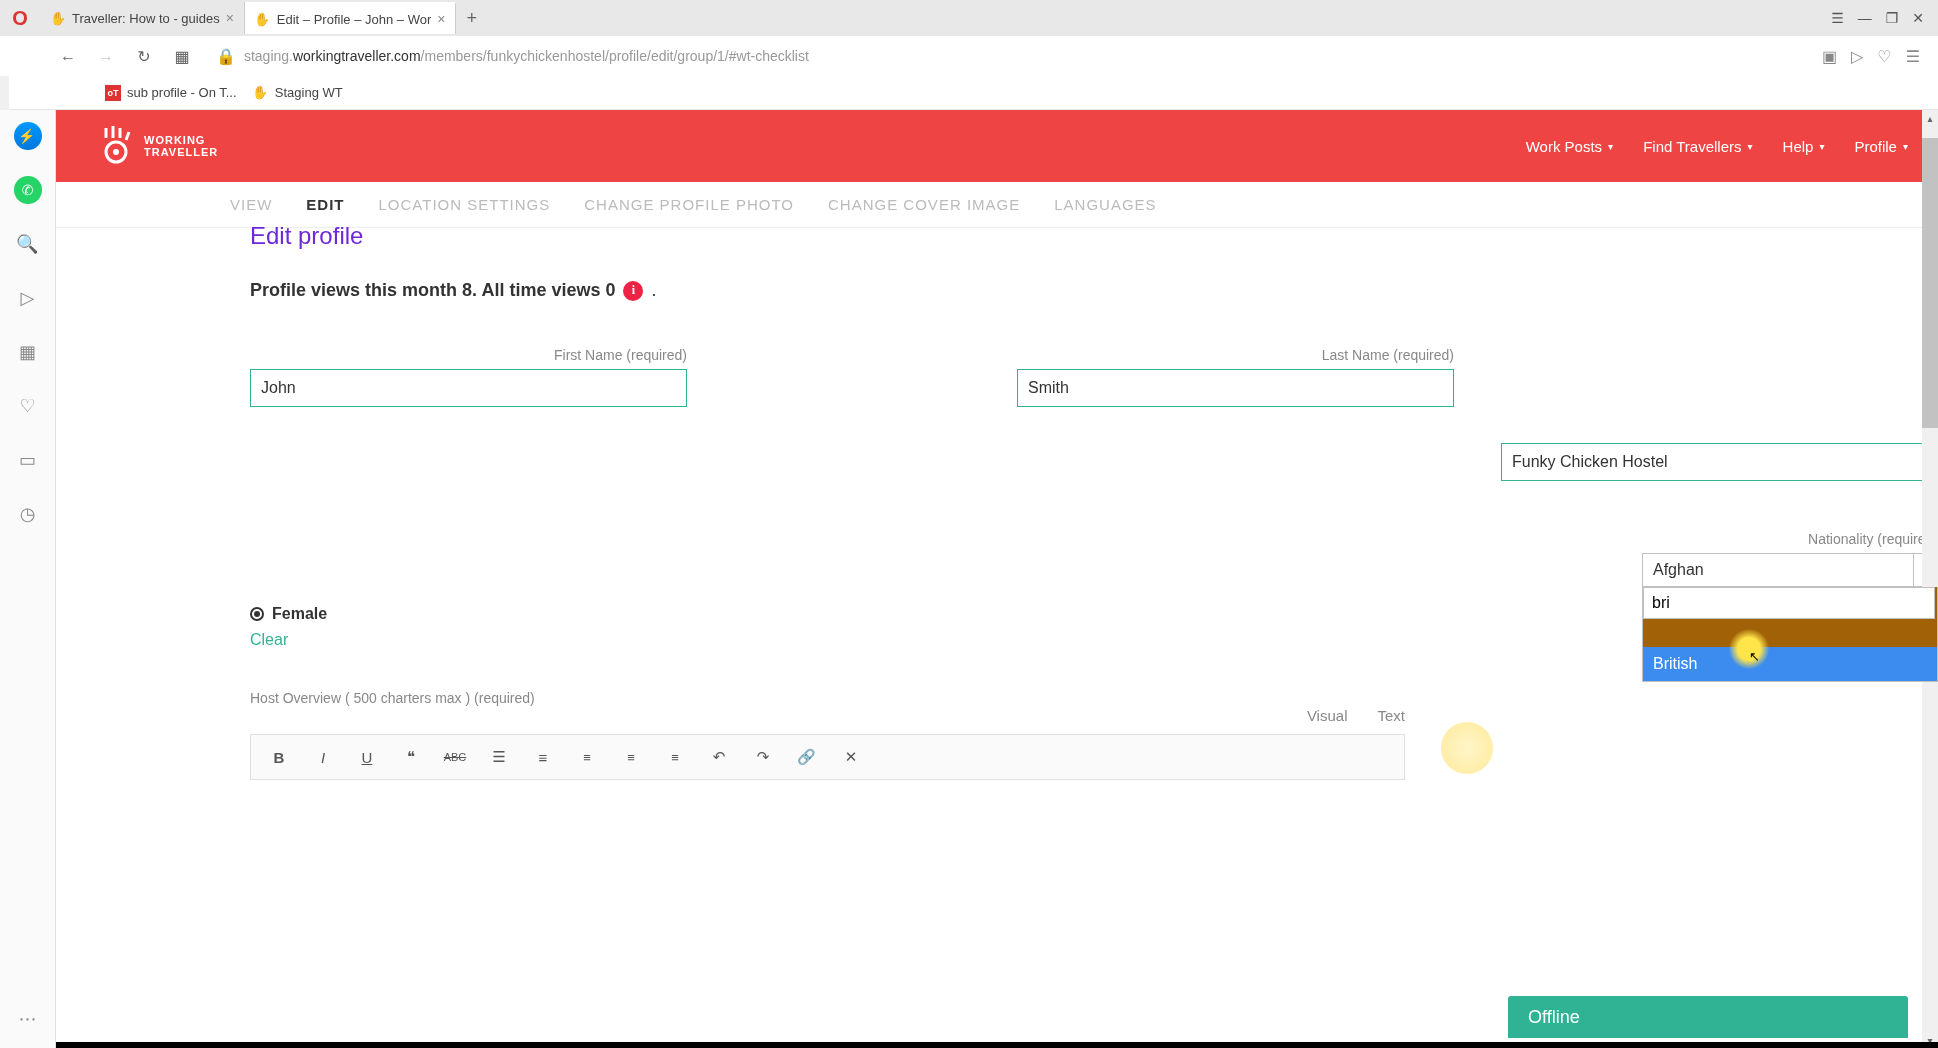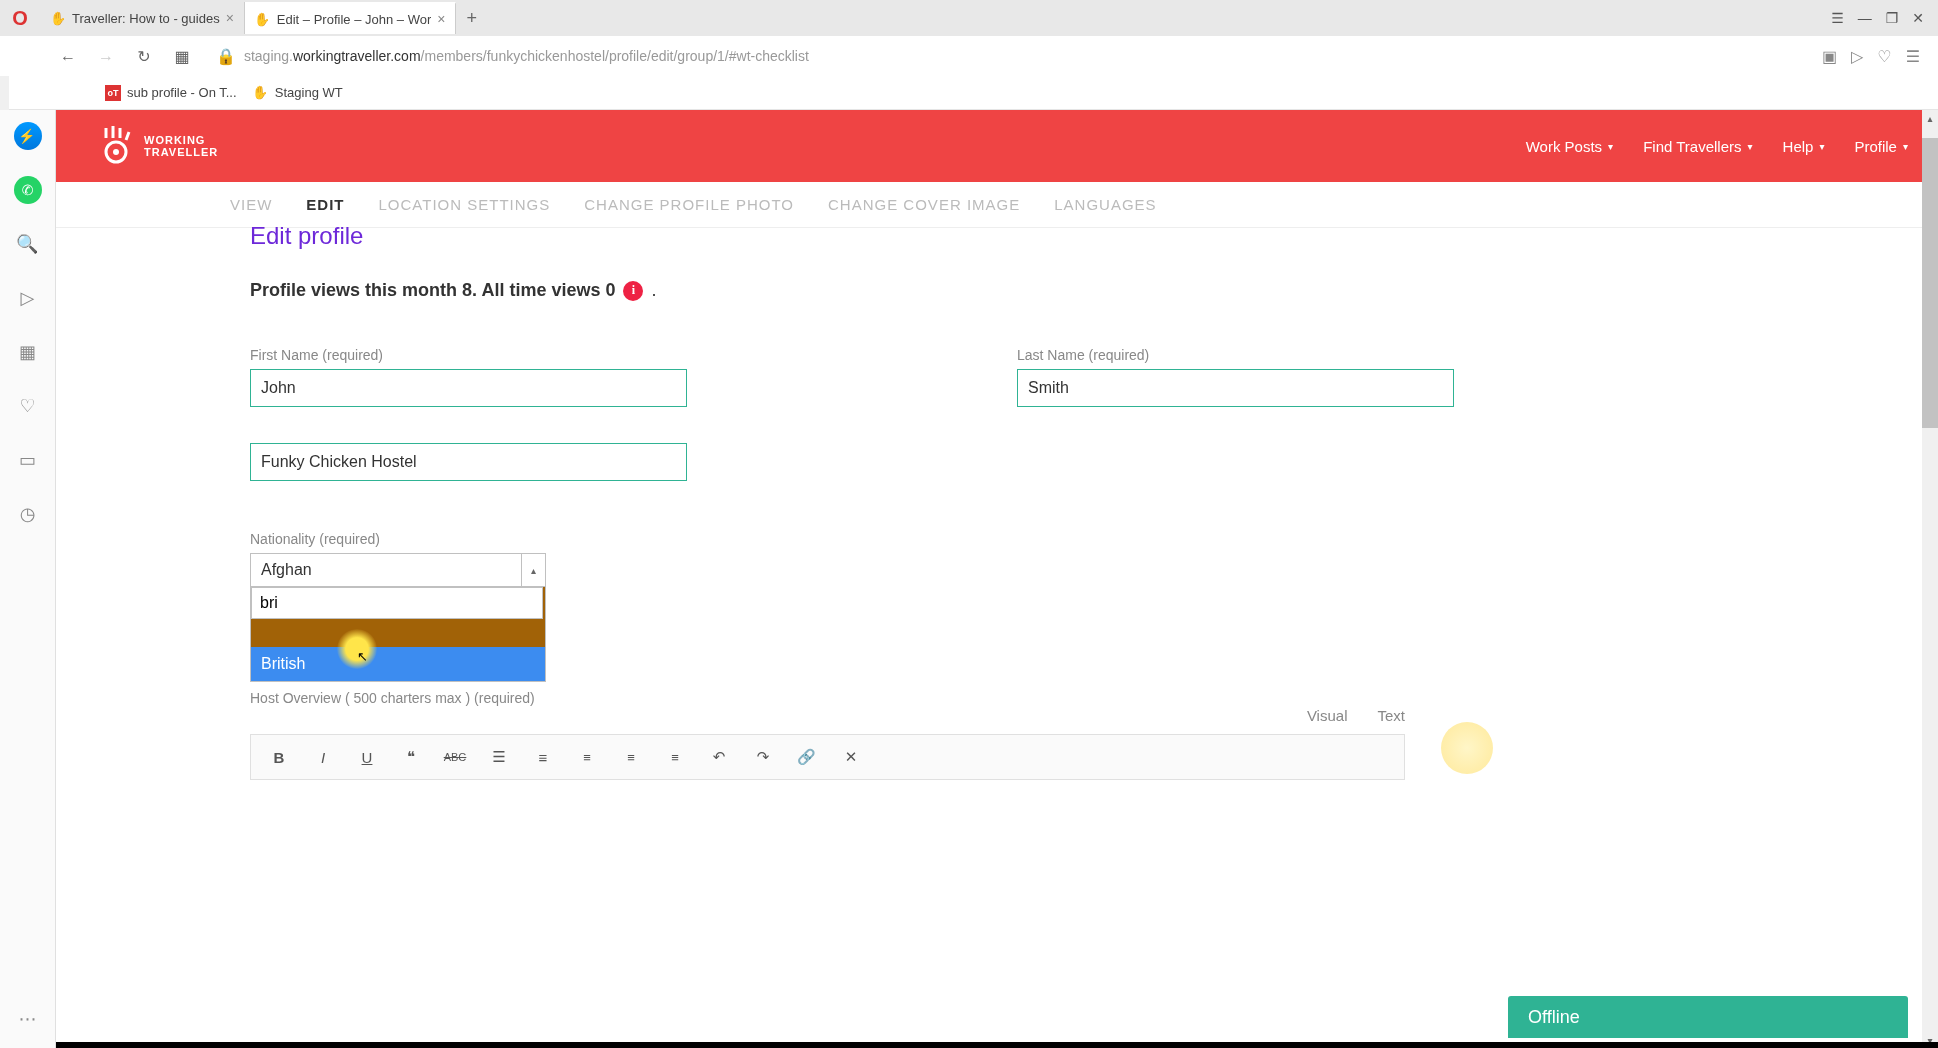--- a/index.html
+++ b/index.html
@@ -310,21 +310,21 @@
   font-weight: bold;
   font-family: serif;
 }
 .stats-row .dot { font-weight: normal; }
 
 .form-row {
   display: flex;
   gap: 330px;
   margin-top: 46px;
 }
-.field { display: flex; flex-direction: column; }
+.field { display: flex; flex-direction: column; align-items: flex-end; }
 .field-label {
   font-size: 14px;
   color: #888;
   margin-bottom: 6px;
 }
 .text-input {
   width: 437px;
   height: 38px;
   border: 1px solid #2fb394;
   padding: 0 10px;

